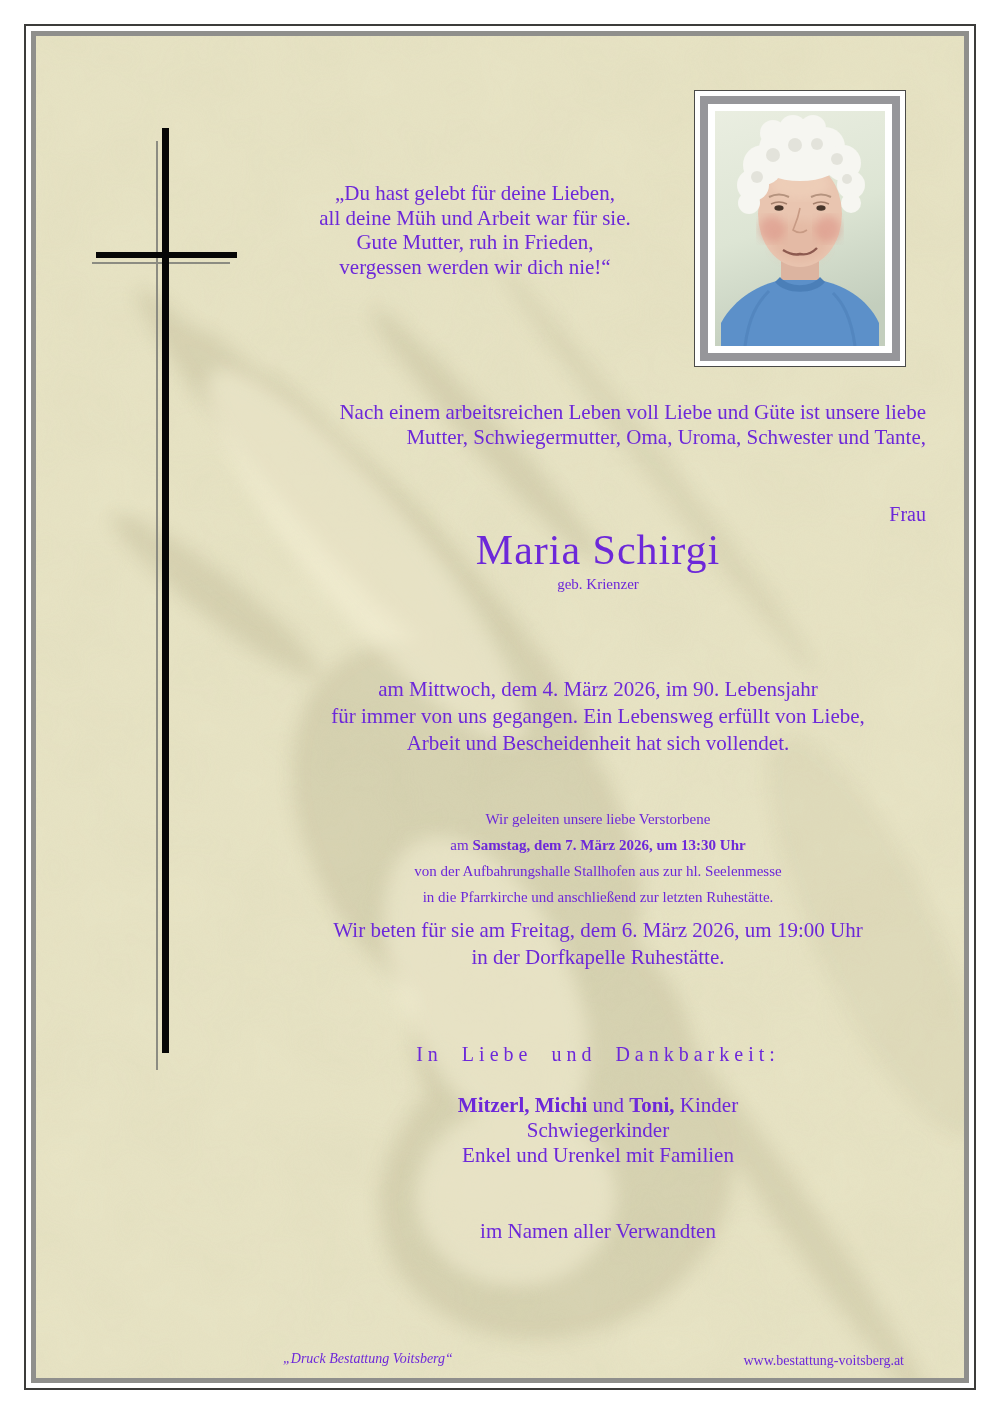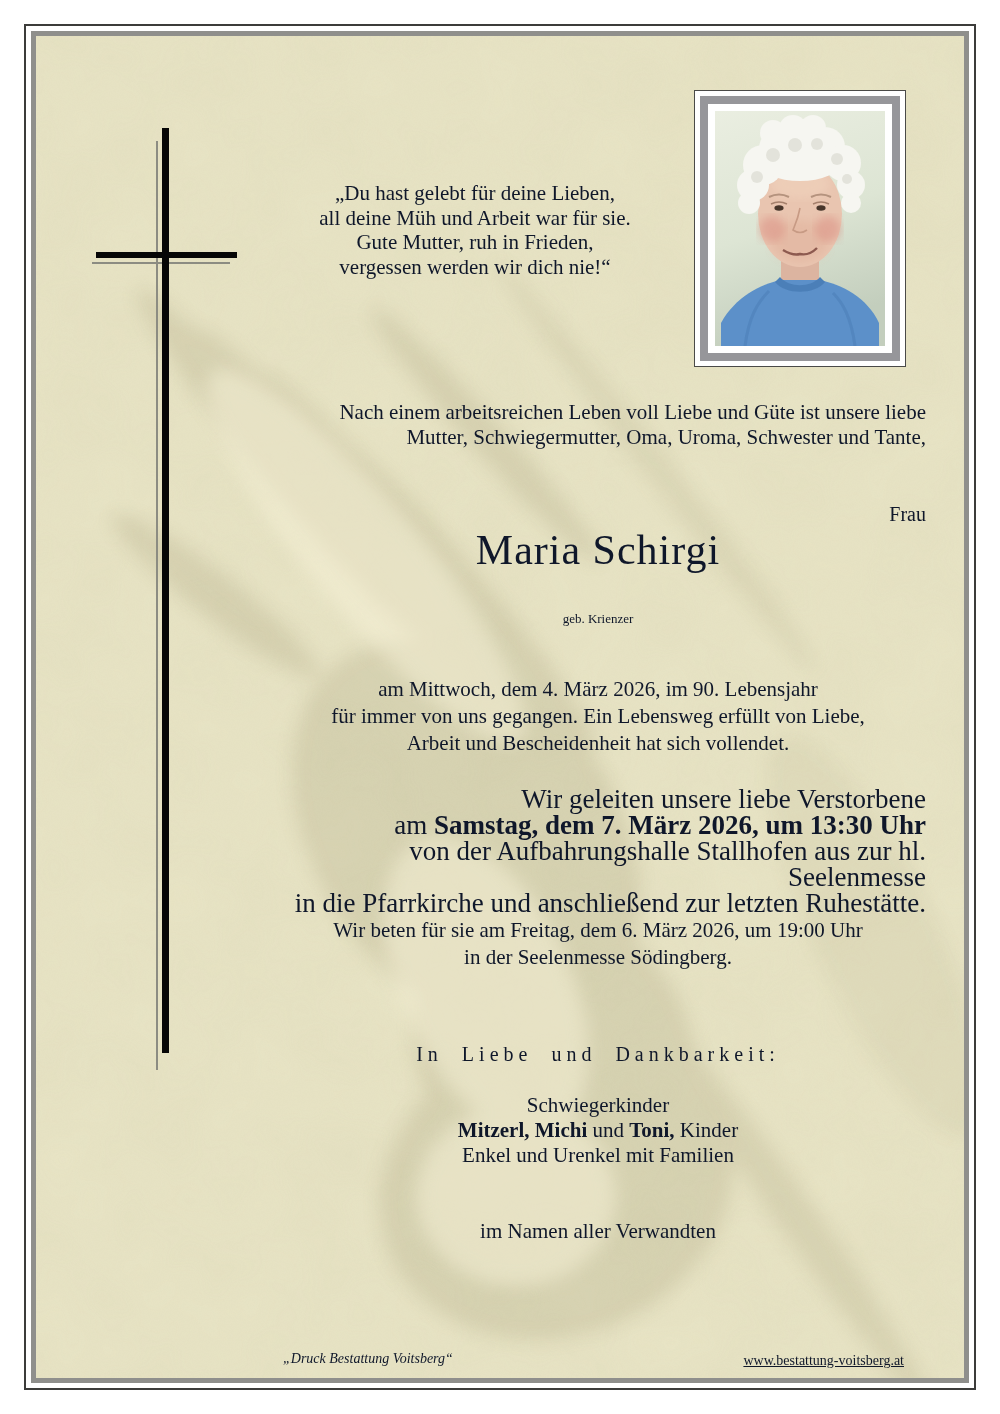--- a/index.html
+++ b/index.html
@@ -1,18 +1,18 @@
 <!DOCTYPE html>
 <html><head>
 <meta charset="utf-8">
 <style>
   html,body { margin:0; padding:0; background:#fff; }
   .page {
     position:relative; width:1000px; height:1414px; background:#ffffff;
-    font-family:"Liberation Serif", serif; color:#0f172a; overflow:hidden;
+    font-family:"Liberation Serif", serif; color:#6d28d9; overflow:hidden;
   }
   .outer-line {
     position:absolute; left:24px; top:24px; right:24px; bottom:24px;
     border:2px solid #3c3c3a;
   }
   .paper {
     position:absolute; left:31px; top:31px; right:31px; bottom:31px;
     border:5px solid #8f8f8c; background:#e9e5c6;
   }
   .watermark { position:absolute; left:36px; top:36px; width:928px; height:1342px; }
@@ -36,30 +36,30 @@
 
   
   .quote {
     position:absolute; left:125px; top:181px; width:700px; text-align:center;
     font-size:21px; line-height:24.5px;
   }
   .block { position:absolute; left:270px; width:656px; text-align:center; }
   #intro   { top:400px;  font-size:21px; line-height:25px;text-align:right; }
   #frau    { top:503px;  font-size:20px;text-align:right; }
   #name    { top:524px;  font-size:42px; line-height:52px; letter-spacing:1px; }
-  #geb     { top:611px;  font-size:13px; }
+  #geb     { top:576px;  font-size:15px; }
   #p1      { top:661px;  font-size:21px; line-height:27px;margin-top:15px; }
-  #p2      { top:786px;  font-size:27px; line-height:26px;text-align:right; }
+  #p2      { top:806px;  font-size:15px; line-height:26px; }
   #p3      { top:917px;  font-size:21px; line-height:27px; }
   #thanks  { top:1043px; font-size:20px; letter-spacing:5px; word-spacing:9px; }
   #family  { top:1093px; font-size:21px; line-height:25px; }
   #closing { top:1219px; font-size:21px; }
   .bold { font-weight:bold; }
   .footer-left  { position:absolute; left:283px; top:1351px; font-size:14px;font-style:italic; }
-  .footer-right { position:absolute; right:96px; top:1353px; font-size:14px;text-decoration:underline; }
+  .footer-right { position:absolute; right:96px; top:1353px; font-size:14px; }
 </style>
 </head>
 <body>
 
 <div class="page">
 
   <div class="outer-line"></div>
 
   <div class="paper"></div>
 
@@ -195,28 +195,28 @@
 
   <div class="block" id="p2">
     <div>Wir geleiten unsere liebe Verstorbene</div>
     <div><span>am </span><span class="bold">Samstag, dem 7. März 2026, um 13:30 Uhr</span></div>
     <div>von der Aufbahrungshalle Stallhofen aus zur hl. Seelenmesse</div>
     <div>in die Pfarrkirche und anschließend zur letzten Ruhestätte.</div>
   </div>
 
   <div class="block" id="p3">
     <div>Wir beten für sie am Freitag, dem 6. März 2026, um 19:00 Uhr</div>
-    <div>in der Seelenmesse Södingberg.</div>
+    <div>in der Dorfkapelle Ruhestätte.</div>
   </div>
 
   <div class="block" id="thanks">In Liebe und Dankbarkeit:</div>
 
   <div class="block" id="family">
+    <div><span class="bold">Mitzerl, Michi</span><span> und </span><span class="bold">Toni,</span><span> Kinder</span></div>
     <div>Schwiegerkinder</div>
-    <div><span class="bold">Mitzerl, Michi</span><span> und </span><span class="bold">Toni,</span><span> Kinder</span></div>
     <div>Enkel und Urenkel mit Familien</div>
   </div>
 
   <div class="block" id="closing">im Namen aller Verwandten</div>
 
   <div class="footer-left">„Druck Bestattung Voitsberg“</div>
   <div class="footer-right">www.bestattung-voitsberg.at</div>
 
 </div>
 

